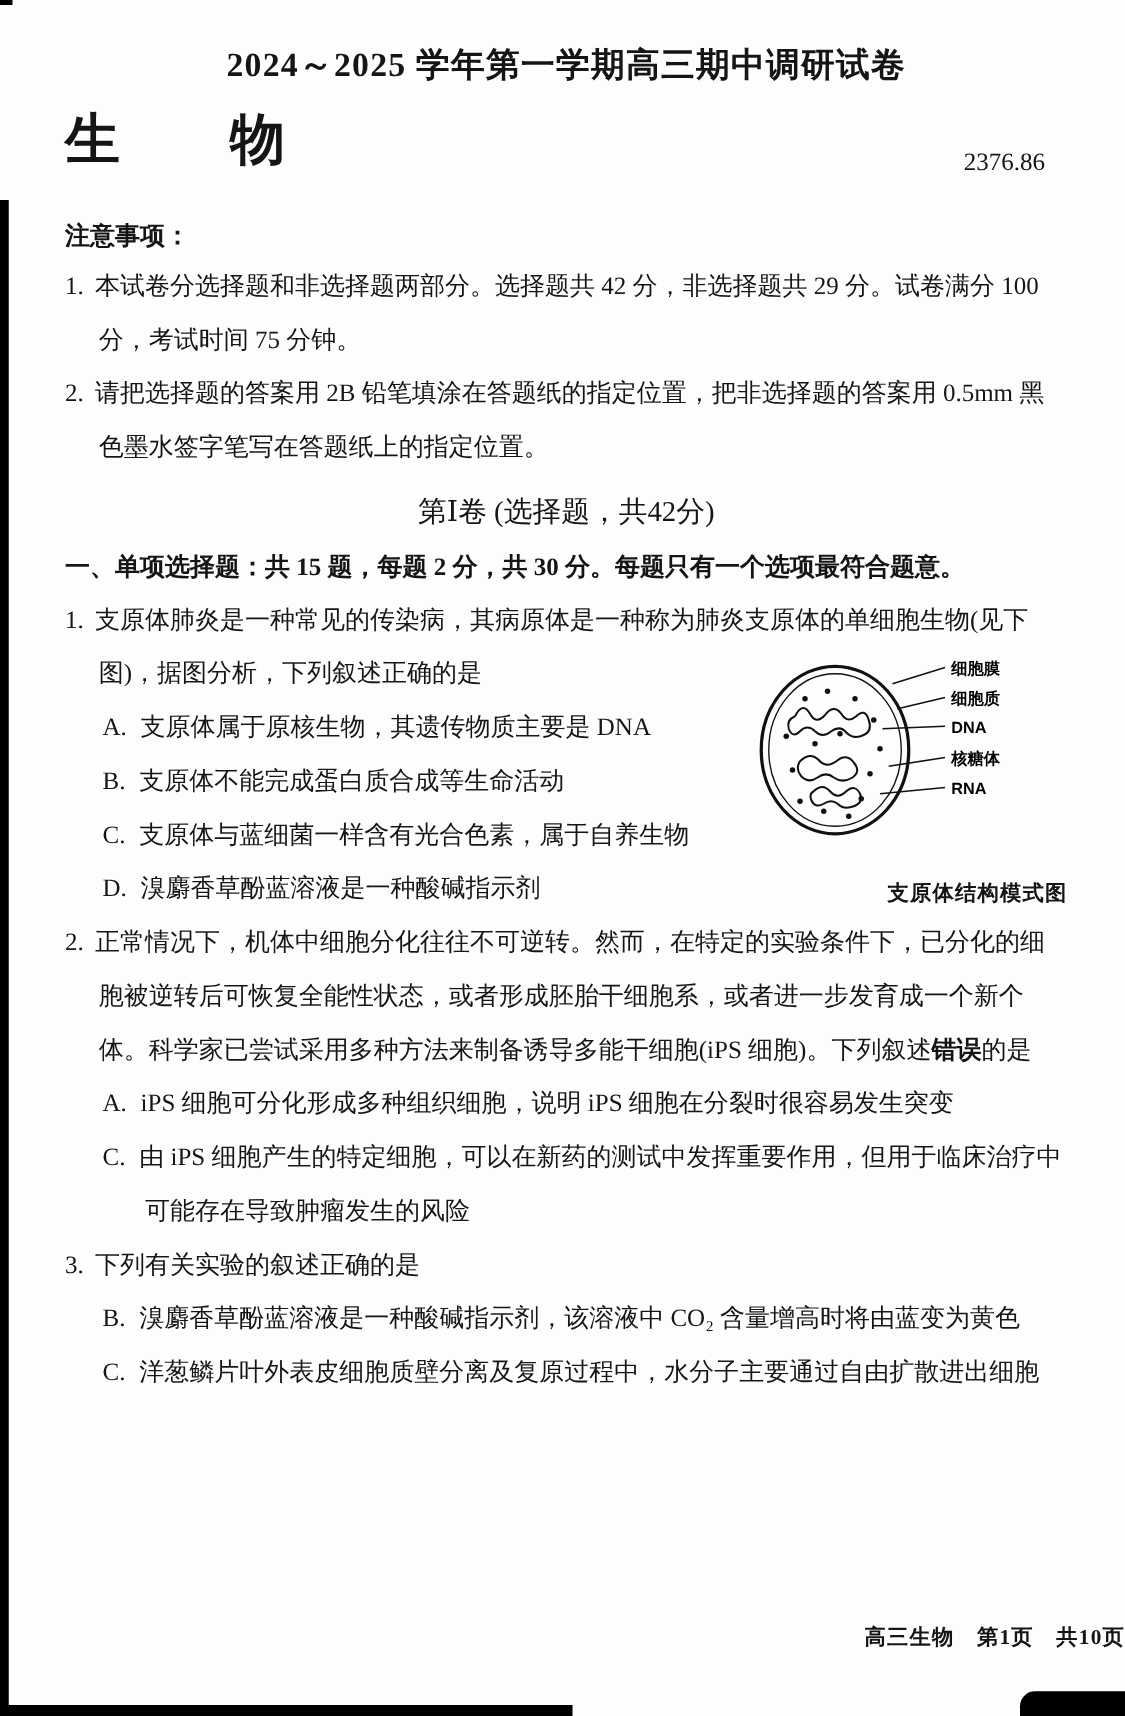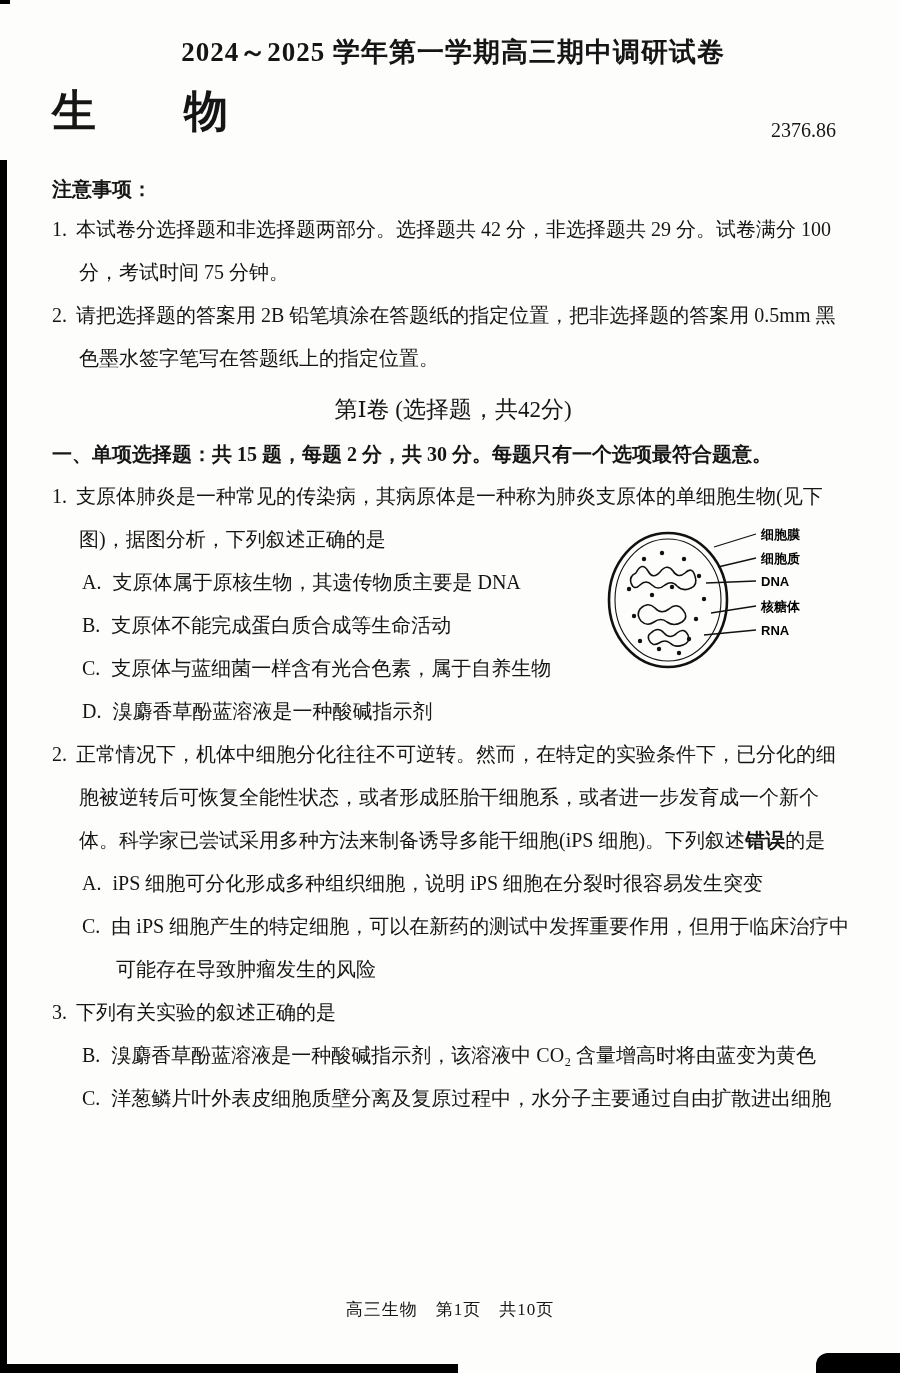--- a/index.html
+++ b/index.html
@@ -29,21 +29,21 @@
   .options { margin-left:30px; }
   .option { padding-left:34px; text-indent:-34px; }
   .option .letter { margin-right:11px; }
   .em-bold { font-weight:bold; }
 
   .q1 { position:relative; }
   .figure { position:absolute; top:46px; right:0; width:250px; text-align:right; }
   .fig-caption { font-weight:bold; font-size:17px; margin-top:2px; letter-spacing:1px; }
   .fig-label { font-weight:bold; font-size:13px; font-family:"Liberation Sans","DejaVu Sans",sans-serif; }
 
-  .footer { position:absolute; left:0; right:0; bottom:52px; text-align:center; font-weight:normal; font-size:17px; letter-spacing:1px; }
+  .footer { position:absolute; left:0; right:0; bottom:52px; text-align:right; font-weight:bold; font-size:17px; letter-spacing:1px; }
 
   .artifact { position:absolute; background:#000; }
   .art-topleft { left:0; top:0; width:10px; height:4px; }
   .art-left { left:0; top:160px; width:7px; height:1213px; }
   .art-bottom { left:0; bottom:0; width:458px; height:9px; }
   .art-corner { right:0; bottom:0; width:84px; height:20px; border-radius:12px 0 0 0; }
 </style>
 </head>
 <body>
 
@@ -111,20 +111,21 @@
           <line x1="102" y1="62" x2="152" y2="60" stroke="#111" stroke-width="1.3"></line>
           <line x1="107" y1="92" x2="152" y2="85" stroke="#111" stroke-width="1.3"></line>
           <line x1="100" y1="114" x2="152" y2="109" stroke="#111" stroke-width="1.3"></line>
 
           <text x="157" y="18" class="fig-label">细胞膜</text>
           <text x="157" y="42" class="fig-label">细胞质</text>
           <text x="157" y="65" class="fig-label">DNA</text>
           <text x="157" y="90" class="fig-label">核糖体</text>
           <text x="157" y="114" class="fig-label">RNA</text>
         </svg>
+        <div class="fig-caption">支原体结构模式图</div>
       </div>
     </div>
 
     <div class="question">
       <div class="q-stem">
         <span class="q-num">2.</span><span>正常情况下，机体中细胞分化往往不可逆转。然而，在特定的实验条件下，已分化的细胞被逆转后可恢复全能性状态，或者形成胚胎干细胞系，或者进一步发育成一个新个体。科学家已尝试采用多种方法来制备诱导多能干细胞(iPS 细胞)。下列叙述</span><span class="em-bold">错误</span><span>的是</span>
       </div>
       <div class="options">
         <div class="option"><span class="letter">A.</span><span>iPS 细胞可分化形成多种组织细胞，说明 iPS 细胞在分裂时很容易发生突变</span></div>
         <div class="option"><span class="letter">C.</span><span>由 iPS 细胞产生的特定细胞，可以在新药的测试中发挥重要作用，但用于临床治疗中可能存在导致肿瘤发生的风险</span></div>

